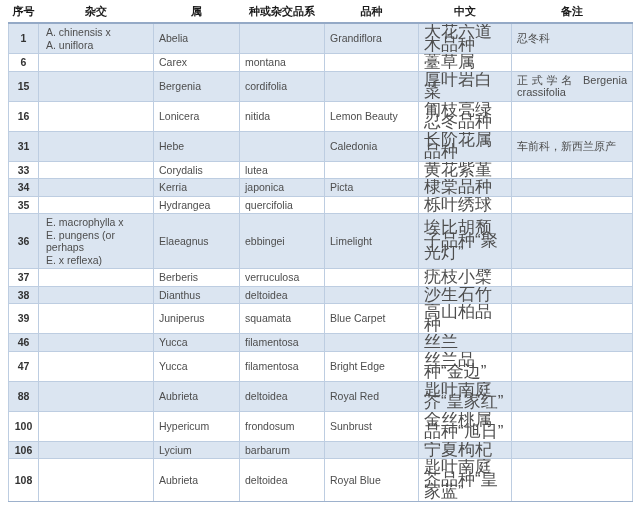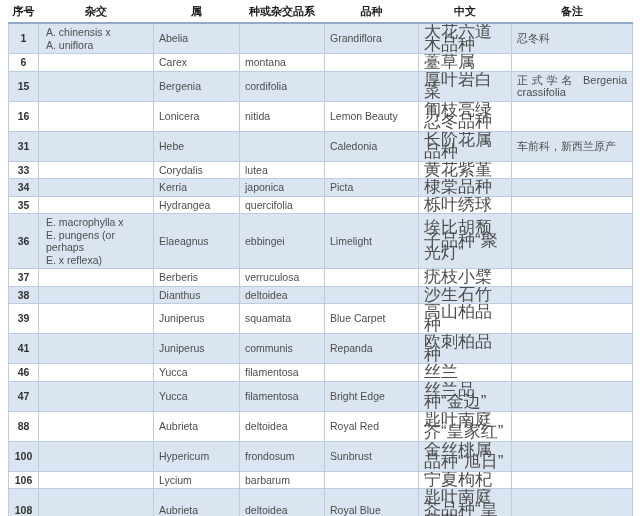--- a/index.html
+++ b/index.html
@@ -174,29 +174,20 @@
   <tr>
     <td class="c-no">39</td>
     <td class="c-hybrid"></td>
     <td class="c-genus">Juniperus</td>
     <td class="c-species">squamata</td>
     <td class="c-cultivar">Blue Carpet</td>
     <td class="c-chinese">高山柏品种</td>
     <td class="c-remark"></td>
   </tr>
 
-  <tr>
-    <td class="c-no">41</td>
-    <td class="c-hybrid"></td>
-    <td class="c-genus">Juniperus</td>
-    <td class="c-species">communis</td>
-    <td class="c-cultivar">Repanda</td>
-    <td class="c-chinese">欧刺柏品种</td>
-    <td class="c-remark"></td>
-  </tr>
 
   <tr>
     <td class="c-no">46</td>
     <td class="c-hybrid"></td>
     <td class="c-genus">Yucca</td>
     <td class="c-species">filamentosa</td>
     <td class="c-cultivar"></td>
     <td class="c-chinese">丝兰</td>
     <td class="c-remark"></td>
   </tr>

